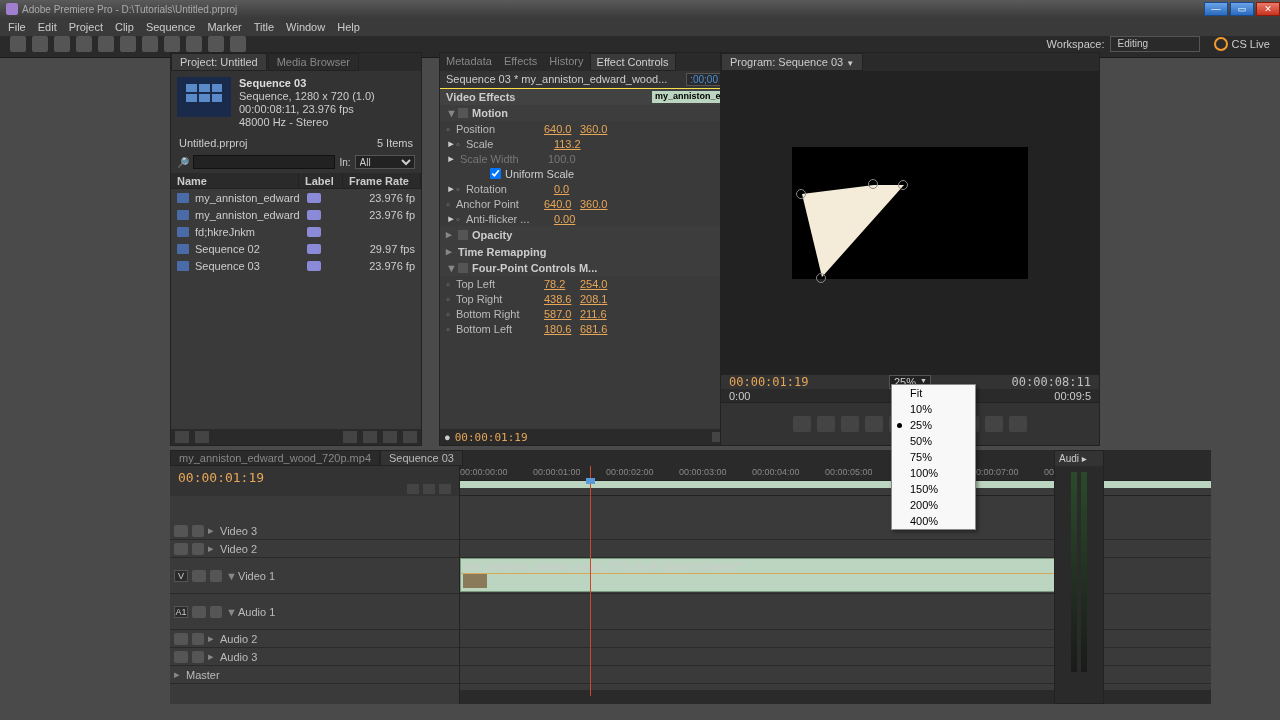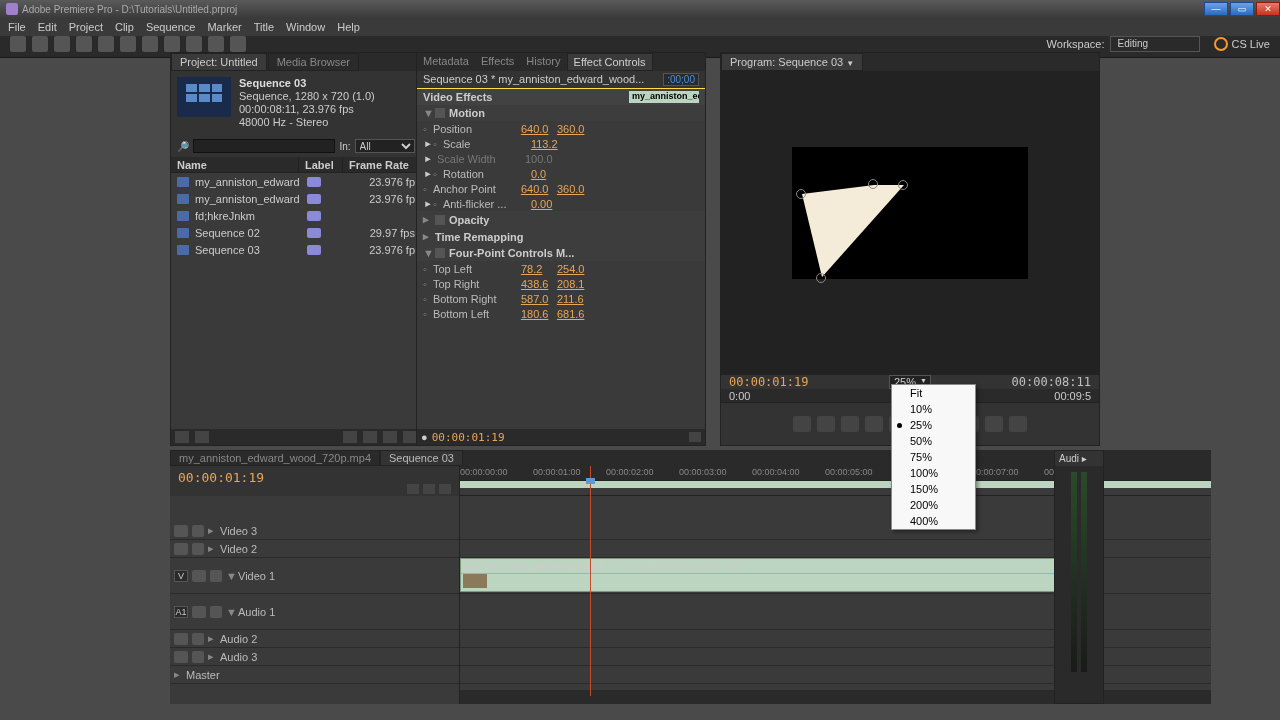--- a/index.html
+++ b/index.html
@@ -38,21 +38,21 @@
 .proj-row { display:flex; height:17px; align-items:center; padding-left:6px; font-size:10px; }
 .proj-row .rowico { width:12px; height:10px; background:#4a6aa8; margin-right:6px; border-radius:1px; }
 .proj-row .name { width:112px; overflow:hidden; white-space:nowrap; }
 .proj-row .label { width:44px; }
 .proj-row .label .sw { width:14px; height:10px; background:#8a8ad8; border-radius:2px; }
 .proj-row .fps { flex:1; text-align:right; padding-right:6px; }
 .proj-foot { height:16px; background:#2a2a2a; display:flex; align-items:center; gap:6px; padding:0 4px; }
 .proj-foot .fbtn { width:14px; height:12px; background:#444; }
 
 
-.fx-panel { position:absolute; top:52px; left:416px; width:290px; height:394px; }
+.fx-panel { position:absolute; top:52px; left:439px; width:290px; height:394px; }
 .fx-panel .tabs { height:18px; background:#2a2a2a; display:flex; font-size:10px; }
 .fx-tab { padding:2px 6px; color:#888; }
 .fx-tab.active { background:#3a3a3a; color:#d0d0d0; border:1px solid #222; }
 .fx-clip-name { padding:2px 6px; font-size:10px; background:#333; border-bottom:1px solid #fde047; display:flex; justify-content:space-between; }
 .fx-clip-name .tc-box { background:#2a2a2a; border:1px solid #555; padding:0 3px; font-size:10px; color:#4a90d8; }
 .fx-chip { background:#bcd5c0; color:#000; font-size:9px; padding:0 3px; white-space:nowrap; overflow:hidden; max-width:70px;}
 .fx-row { display:flex; align-items:center; padding:1px 6px; font-size:10px; height:15px; }
 .fx-row .fx-toggle { width:10px; text-align:center; }
 .fx-row .fx-bullet { color:#888; margin-right:2px; }
 .fx-row .fx-label { margin-left:4px; width:88px; color:#bbb; }
@@ -186,20 +186,24 @@
           <rect x="28" y="12" width="10" height="8" fill="#5a8ac8"></rect>
         </svg>
     </div>
     <div class="clip-details">
       <div style="font-weight:bold;color:#ddd">Sequence 03</div>
       <div>Sequence, 1280 x 720 (1.0)</div>
       <div>00:00:08:11, 23.976 fps</div>
       <div>48000 Hz - Stereo</div>
     </div>
   </div>
+  <div style="display:flex;justify-content:space-between;padding:2px 8px;background:#333;font-size:10px;">
+    <span>Untitled.prproj</span>
+    <span>5 Items</span>
+  </div>
   <div class="proj-search">
     <span style="font-size:10px">🔎</span>
     <input style="">
     <span class="in-label">In:</span>
     <select><option>All</option></select>
   </div>
   <div class="proj-headers">
     <div style="width:128px">Name</div>
     <div style="width:44px">Label</div>
     <div style="flex:1">Frame Rate</div>
@@ -290,20 +294,24 @@
   <div class="fx-row">
       <span class="fx-toggle">▸</span>
       <span class="fx-bullet">◦</span>
       <span class="fx-label">Scale</span>
       <span class="fx-val">113.2</span>
     </div>
   <div class="fx-row">
       <span class="fx-toggle">▸</span>
       <span class="fx-label dim">Scale Width</span>
       <span class="fx-val" style="color:#777;text-decoration:none">100.0</span>
+    </div>
+  <div class="check-row">
+      <input type="checkbox" checked="" style="">
+      <span>Uniform Scale</span>
     </div>
   <div class="fx-row">
       <span class="fx-toggle">▸</span>
       <span class="fx-bullet">◦</span>
       <span class="fx-label">Rotation</span>
       <span class="fx-val">0.0</span>
     </div>
   <div class="fx-row">
       <span class="fx-bullet">◦</span>
       <span class="fx-label">Anchor Point</span>

